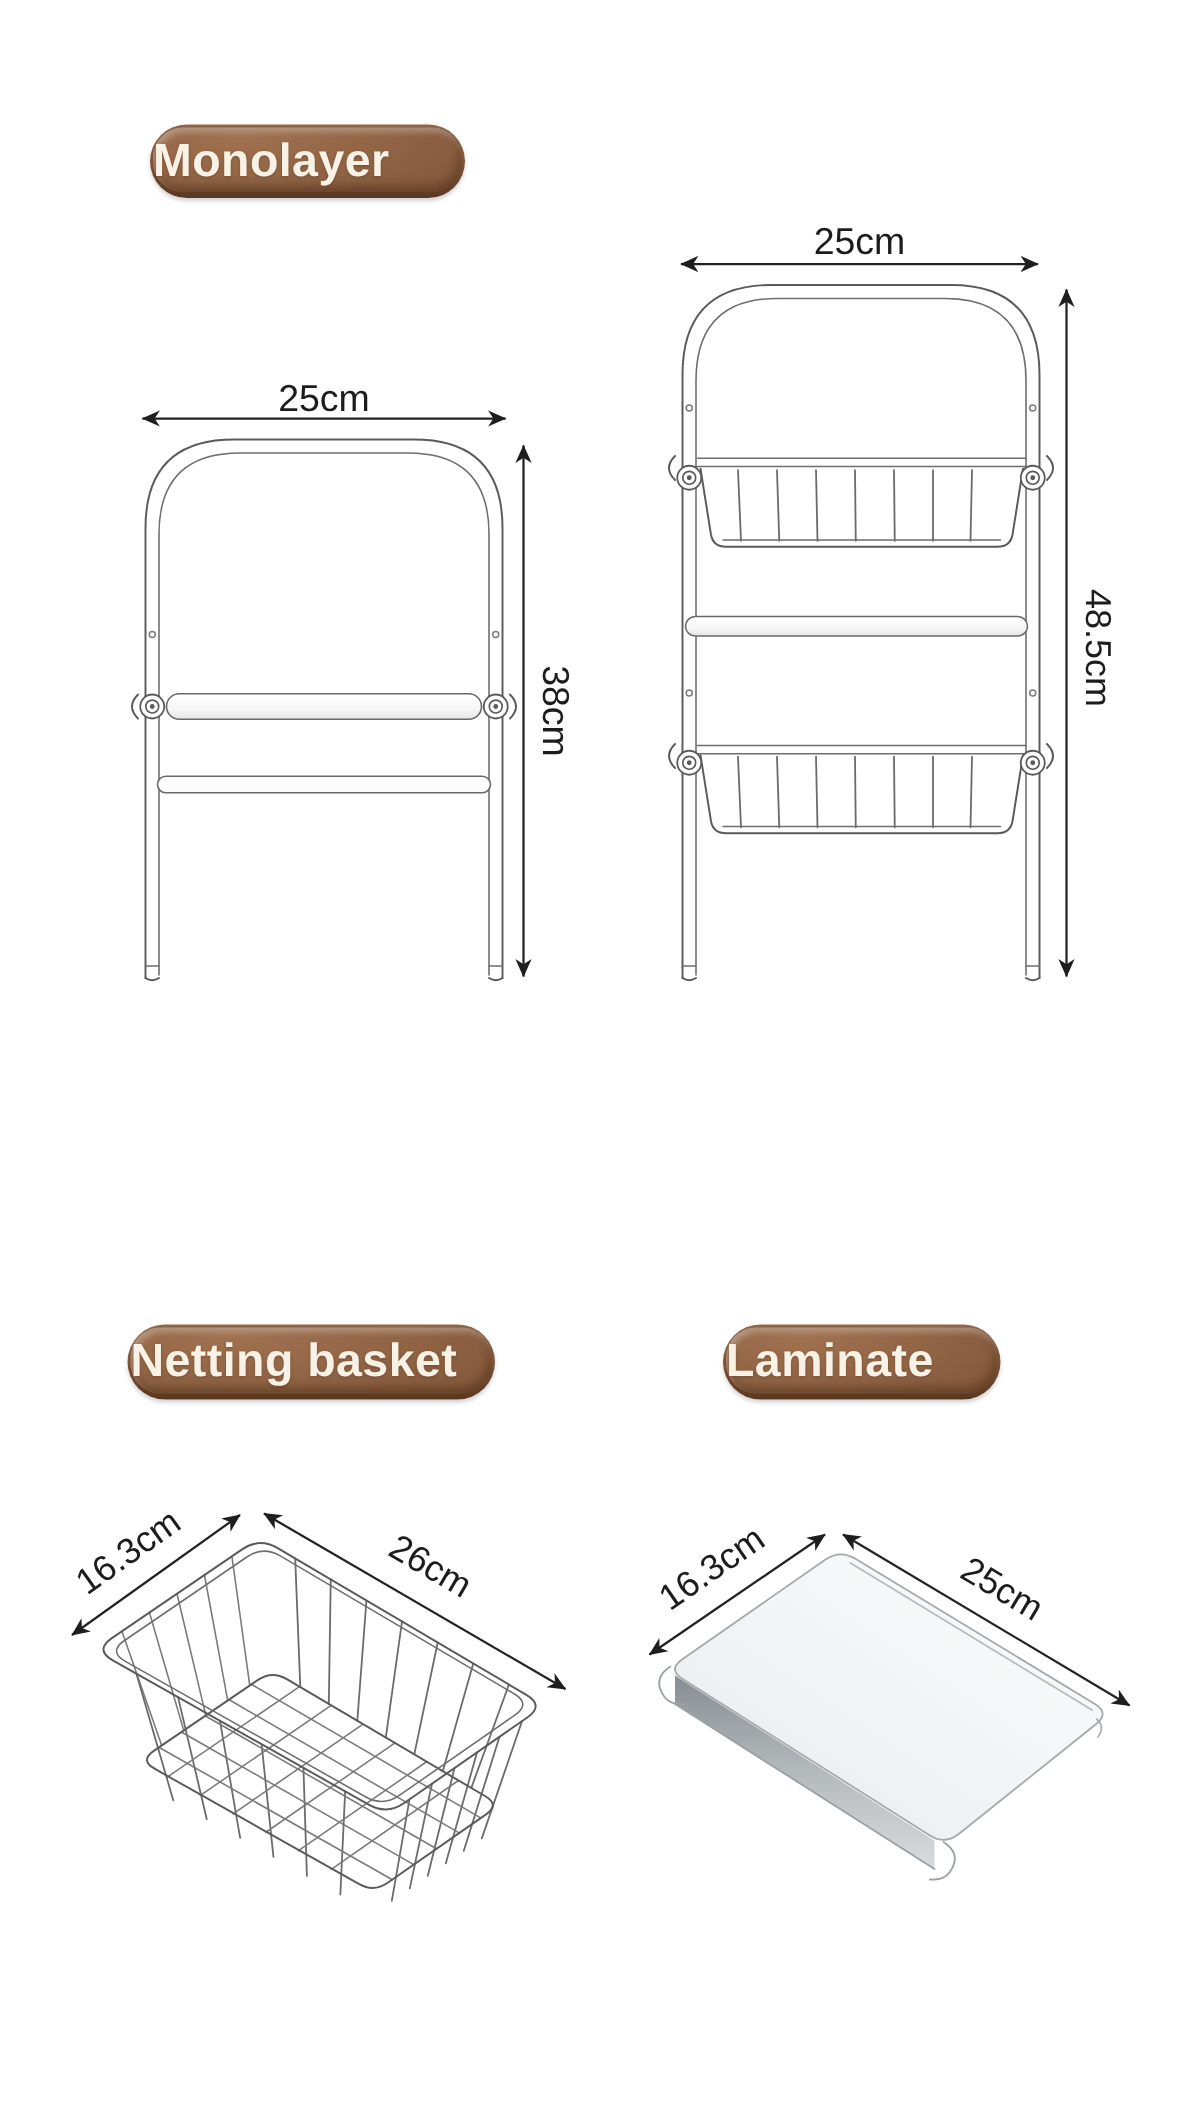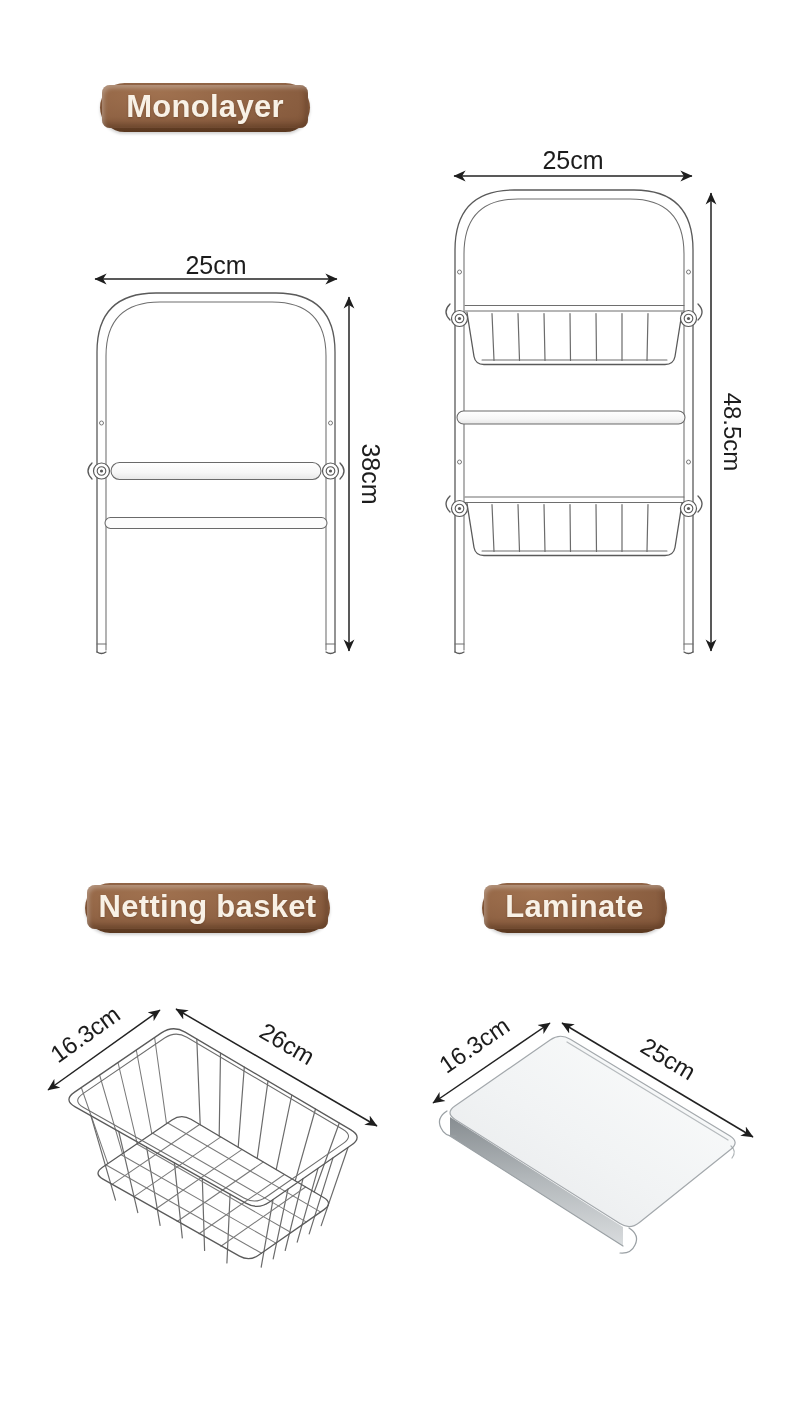--- a/index.html
+++ b/index.html
@@ -15,24 +15,24 @@
   .hole{fill:#fff;stroke:#7a7a7a;stroke-width:1;}
   .dim{stroke:#222;stroke-width:1.5;fill:none;}
   .dim-label{font-family:"Liberation Sans",sans-serif;font-size:25px;fill:#1c1c1c;}
   .fs24{font-size:24px;}
   .lamline{fill:none;stroke:#9aa0a4;stroke-width:1.2;stroke-linecap:round;}
 
   
   .badge{position:absolute;border-radius:27px;
          background:linear-gradient(180deg,#916547 0%,#7c5134 55%,#59371f 100%);
          box-shadow:0 2px 3px rgba(0,0,0,.18);}
-  .badge-face{position:absolute;left:2px;right:2px;top:2px;bottom:4px;border-radius:8px;
+  .badge-face{position:absolute;left:2px;right:2px;top:2px;bottom:4px;border-radius:20px;
          background:radial-gradient(130% 170% at 28% 18%, #a0714f 0%, #8a5e40 52%, #7a4f33 100%);
          box-shadow:inset 2px 3px 4px rgba(255,255,255,.30), inset -2px -4px 6px rgba(58,30,12,.40);
-         display:flex;align-items:center;justify-content:center;}
+         display:flex;align-items:center;}
   .badge-label{color:#f8f1e6;font-weight:bold;font-size:31px;letter-spacing:.3px;
          text-shadow:0 1px 2px rgba(70,38,16,.35);white-space:nowrap;}
 </style>
 </head>
 <body>
 
 <div class="canvas">
 
   <svg class="art" viewBox="0 0 790 1406" xmlns="http://www.w3.org/2000/svg">
     <defs>

